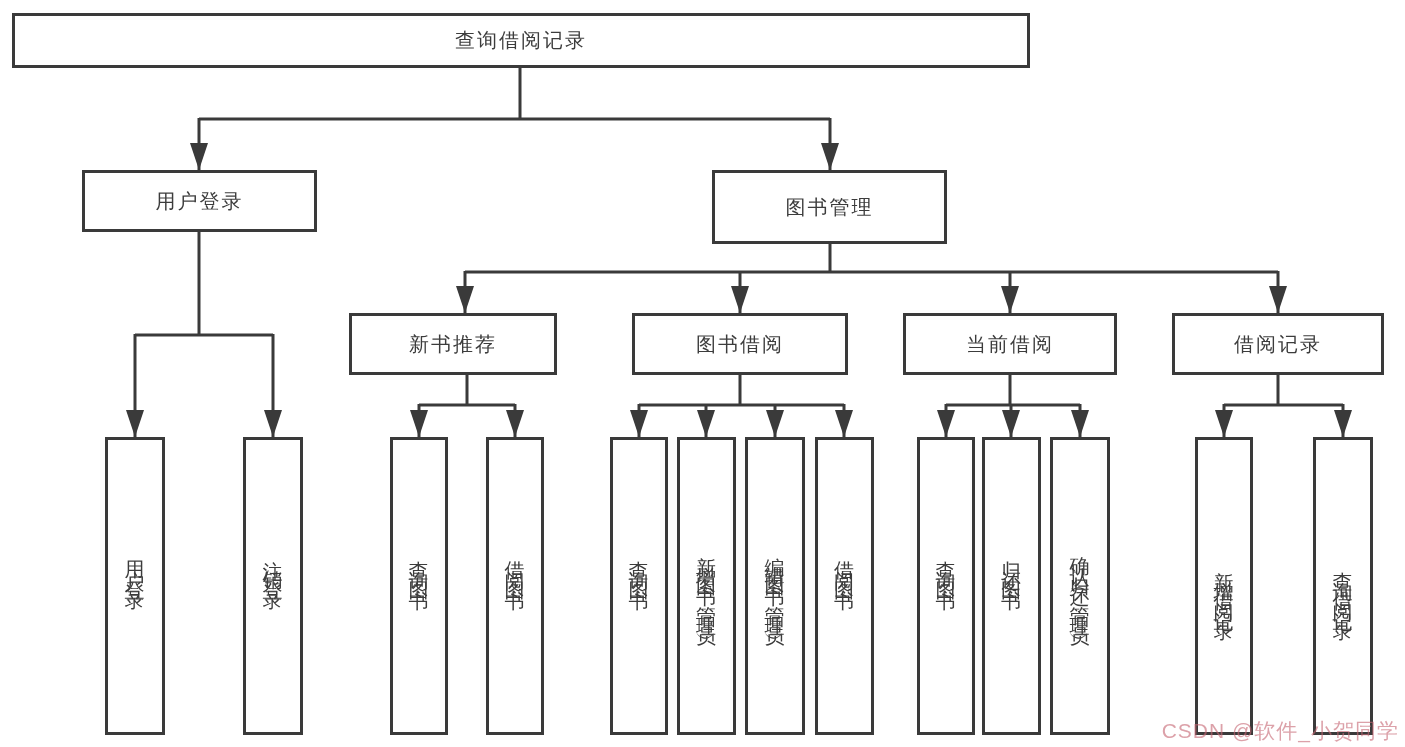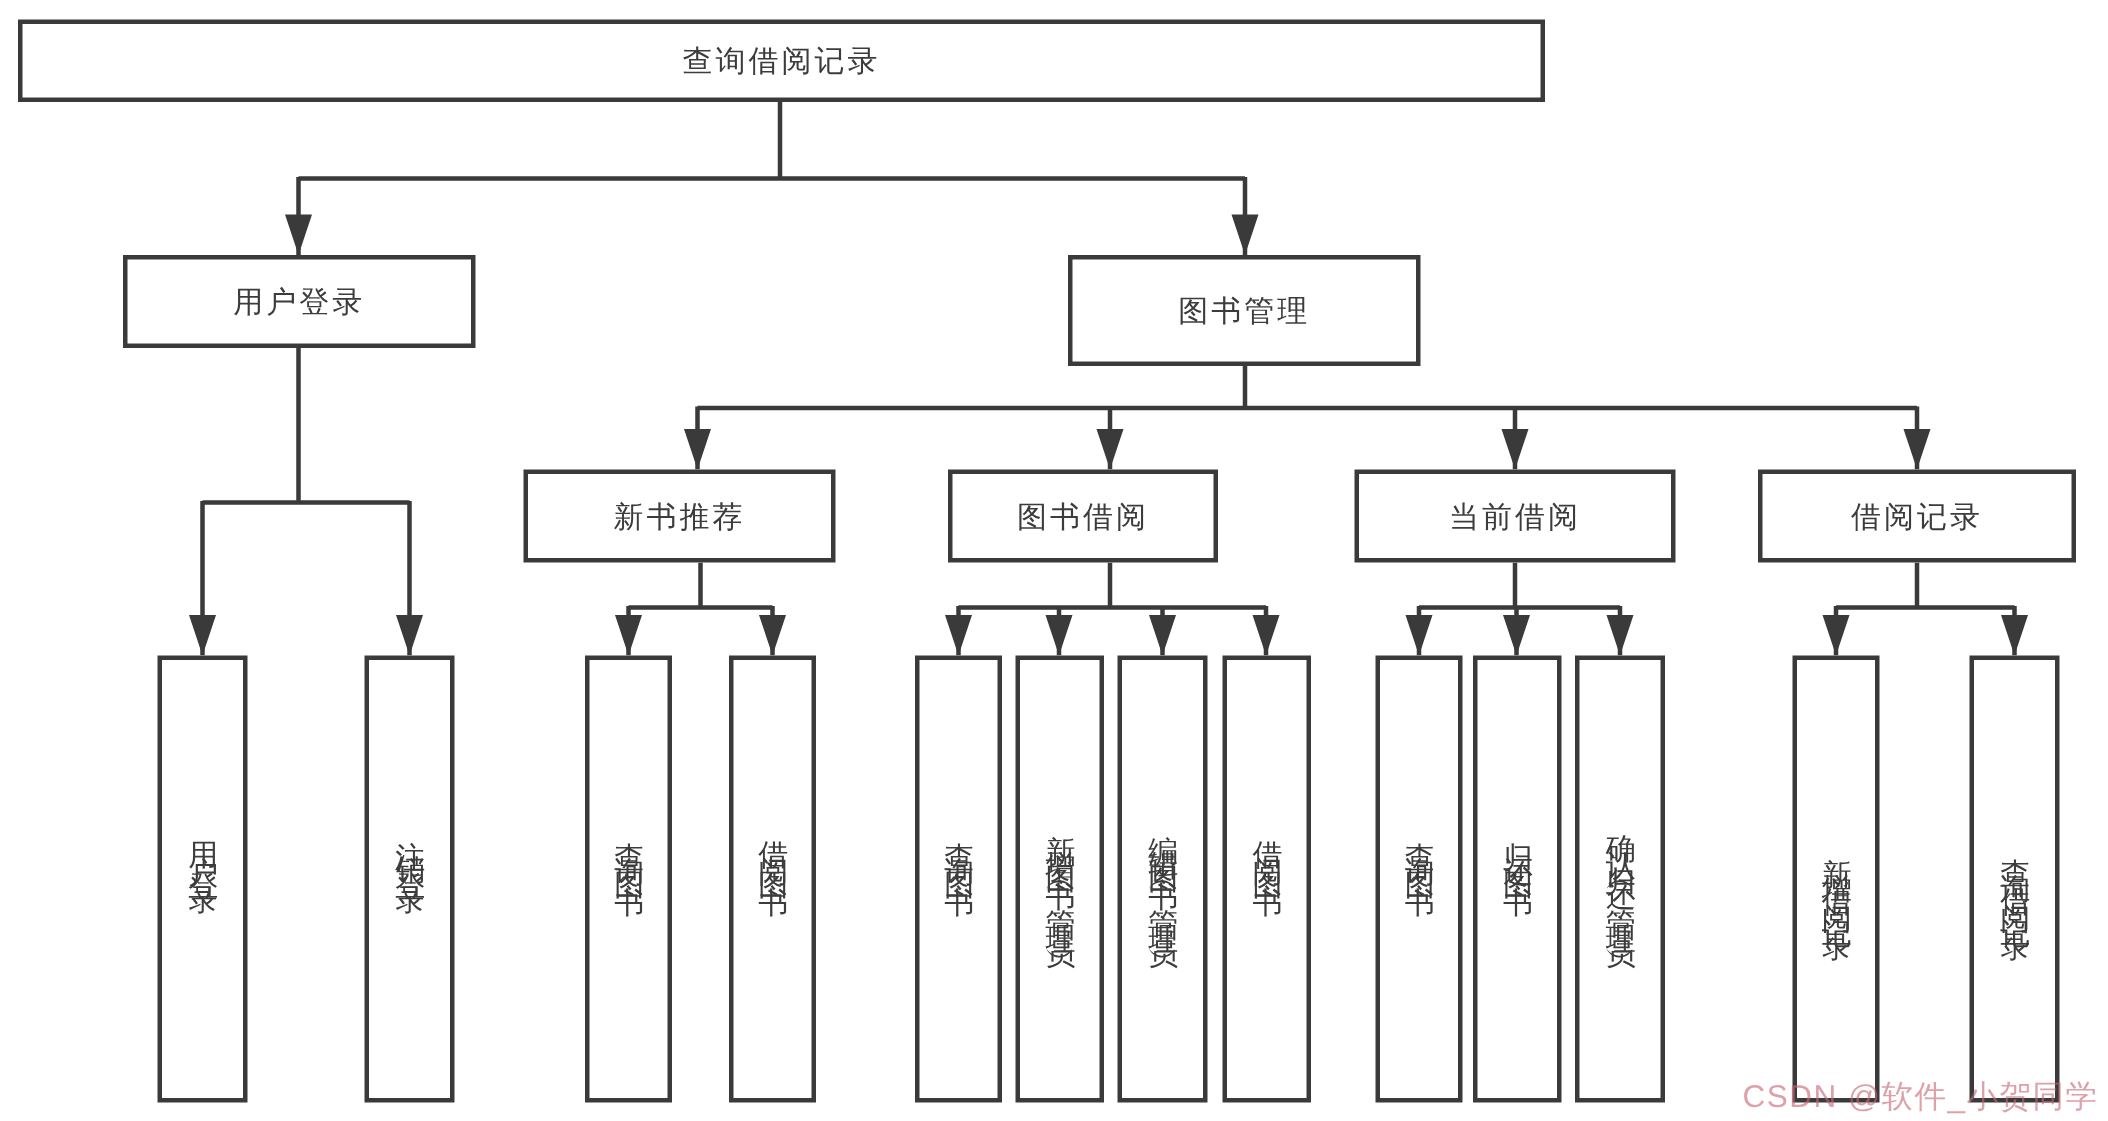--- a/index.html
+++ b/index.html
@@ -103,21 +103,21 @@
              M1215 410 L1233 410 L1224 437 Z
              M1334 410 L1352 410 L1343 437 Z"></path>
   </svg>
 
   <div class="node" style="left:12px;top:13px;width:1018px;height:55px">查询借阅记录</div>
 
   <div class="node" style="left:82px;top:170px;width:235px;height:62px">用户登录</div>
   <div class="node" style="left:712px;top:170px;width:235px;height:74px">图书管理</div>
 
   <div class="node" style="left:349px;top:313px;width:208px;height:62px">新书推荐</div>
-  <div class="node" style="left:632px;top:313px;width:180px;height:62px">图书借阅</div>
+  <div class="node" style="left:632px;top:313px;width:216px;height:62px">图书借阅</div>
   <div class="node" style="left:903px;top:313px;width:214px;height:62px">当前借阅</div>
   <div class="node" style="left:1172px;top:313px;width:212px;height:62px">借阅记录</div>
 
   <div class="node v short" style="left:105px;top:437px;width:60px;height:298px">用户登录</div>
   <div class="node v short" style="left:243px;top:437px;width:60px;height:298px">注销登录</div>
 
   <div class="node v short" style="left:390px;top:437px;width:58px;height:298px">查询图书</div>
   <div class="node v short" style="left:486px;top:437px;width:58px;height:298px">借阅图书</div>
 
   <div class="node v short" style="left:610px;top:437px;width:58px;height:298px">查询图书</div>

